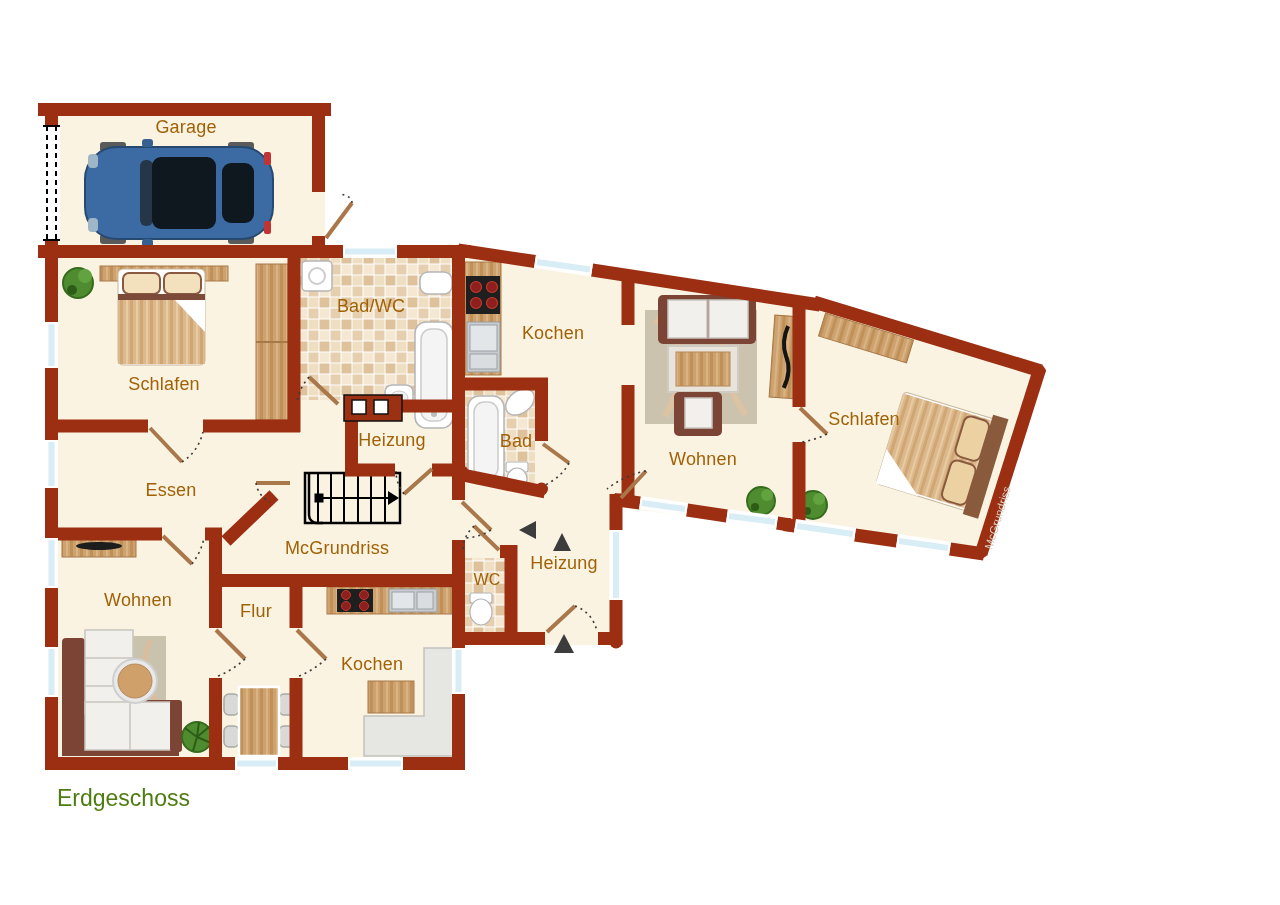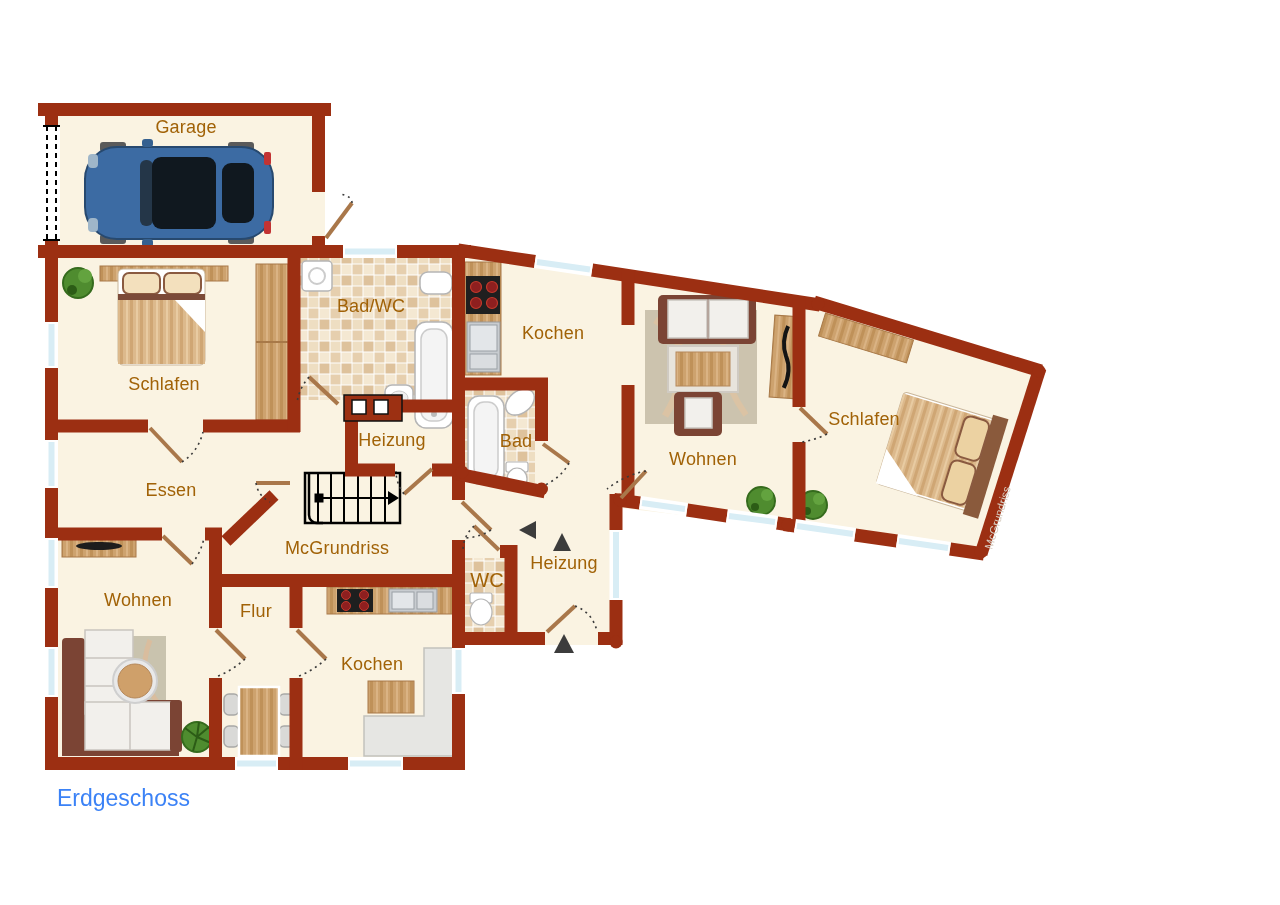--- a/index.html
+++ b/index.html
@@ -1,22 +1,22 @@
 <!DOCTYPE html>
 <html><head>
 <meta charset="utf-8">
 <style>
   html,body{margin:0;padding:0;background:#fff;}
   #stage{position:relative;width:1280px;height:905px;background:#ffffff;overflow:hidden;
          font-family:"Liberation Sans",sans-serif;}
   #plan-svg{position:absolute;left:0;top:0;}
   .room-label{position:absolute;transform:translate(-50%,-50%);font-size:18px;color:#a16207;
               white-space:nowrap;letter-spacing:0.2px;}
-  .room-label.small{font-size:20px;text-align:center;}
-  #floor-title{position:absolute;left:57px;top:785px;font-size:23px;color:#3b82f6;}
+  .room-label.small{font-size:16px;text-align:center;}
+  #floor-title{position:absolute;left:57px;top:785px;font-size:23px;color:#4d7c0f;}
 </style>
 </head>
 <body>
 
 <div id="stage">
 <svg id="plan-svg" width="1280" height="905" viewBox="0 0 1280 905">
   <defs>
     <pattern id="tiles" width="22" height="22" patternUnits="userSpaceOnUse">
       <rect width="22" height="22" fill="#f1e3cb"></rect>
       <rect x="0" y="0" width="11" height="11" fill="#e6cfae"></rect>

